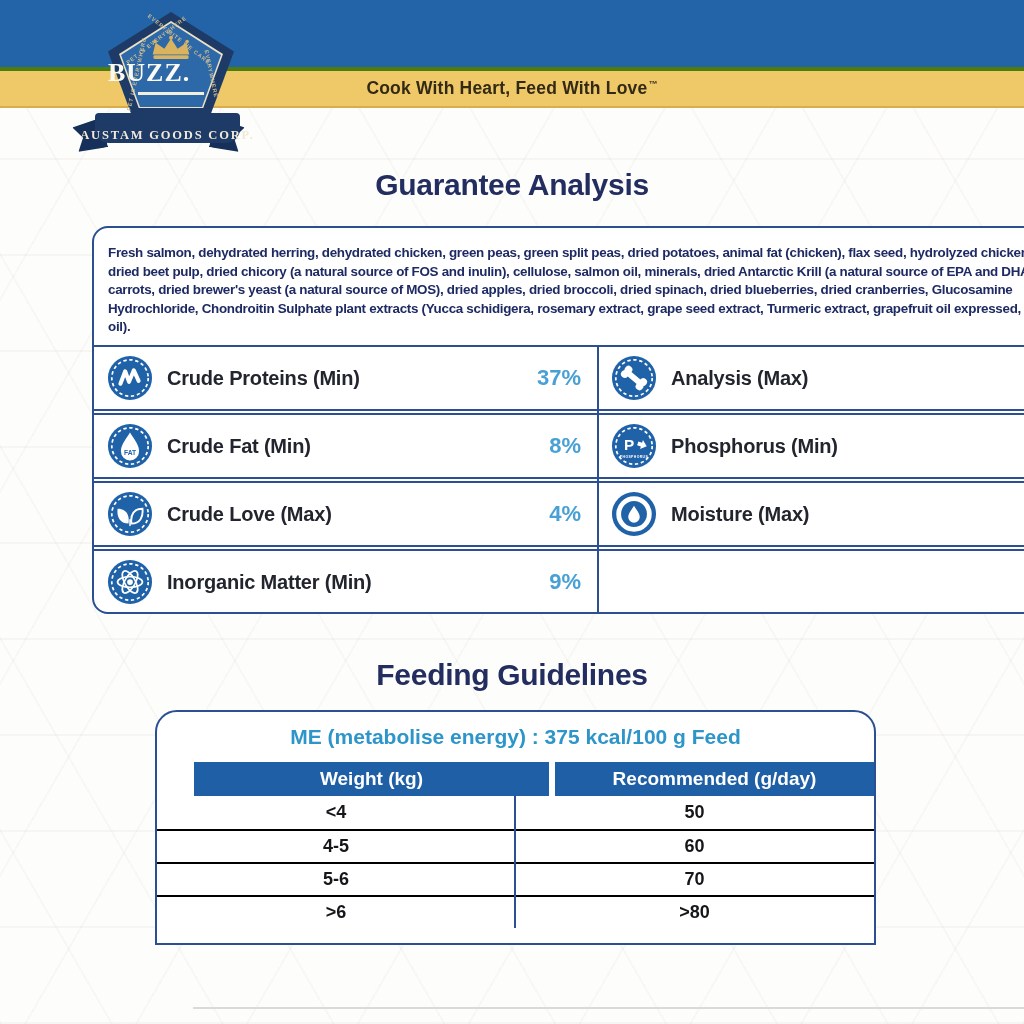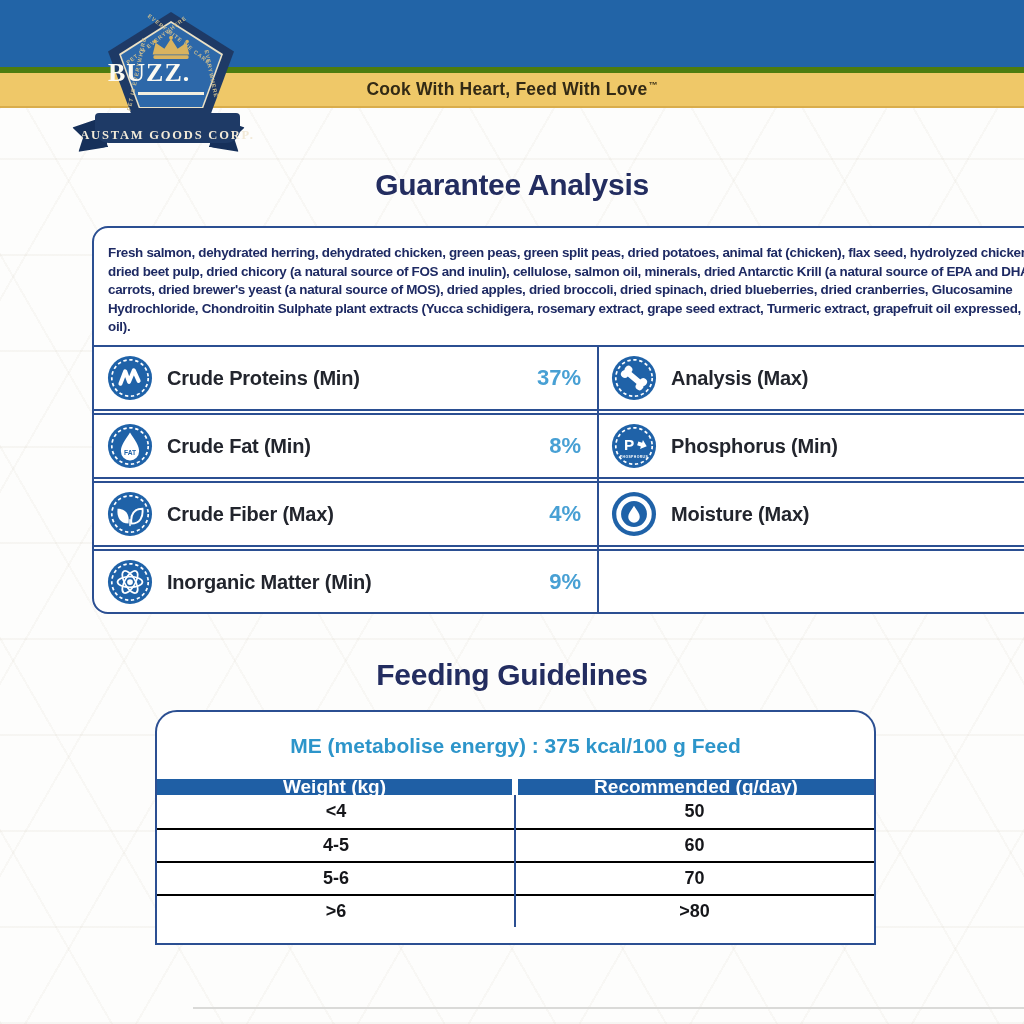--- a/index.html
+++ b/index.html
@@ -8,21 +8,21 @@
   
   .page::before{content:"";position:absolute;inset:0;
     background-image:
       repeating-linear-gradient(0deg, rgba(190,180,158,0.10) 0 2px, transparent 2px 96px),
       repeating-linear-gradient(60deg, rgba(190,180,158,0.08) 0 2px, transparent 2px 96px),
       repeating-linear-gradient(-60deg, rgba(190,180,158,0.08) 0 2px, transparent 2px 96px);
   }
   
   .band-blue{position:absolute;left:0;top:0;width:100%;height:67px;background:#2264a7;}
   .band-yellow{position:absolute;left:0;top:67px;width:100%;height:41px;background:#efc868;
-    border-top:6px solid #4d7c0f;border-bottom:2px solid #d9ad4c;box-sizing:border-box;
+    border-top:4px solid #4d7c0f;border-bottom:2px solid #d9ad4c;box-sizing:border-box;
     display:flex;align-items:center;justify-content:center;}
   .tagline{font-size:17.5px;font-weight:bold;color:#3329148;color:#332a15;letter-spacing:.2px;}
   .tagline sup{font-size:9px;vertical-align:7px;margin-left:1px;}
   
   .badge{position:absolute;left:75px;top:5px;width:185px;height:152px;}
   .pent{position:absolute;clip-path:polygon(50% 0,100% 38%,81% 100%,19% 100%,0 38%);}
   .pent-outer{left:33px;top:7px;width:126px;height:104px;background:#1e3a66;}
   .pent-mid{left:44px;top:16px;width:104px;height:87px;background:#ece2c6;}
   .pent-inner{left:46px;top:18px;width:100px;height:84px;background:#2d68a9;}
   .crown{position:absolute;left:74px;top:30px;width:44px;height:26px;}
@@ -54,23 +54,23 @@
   .ga-vline{position:absolute;top:0;bottom:0;left:calc(50% - 1px);width:2px;background:#2b4f92;}
   .ga-band{display:flex;height:62px;}
   .ga-div{height:6px;border-top:2px solid #2b4f92;border-bottom:2px solid #2b4f92;box-sizing:border-box;}
   .ga-cell{width:50%;display:flex;align-items:center;padding-left:13px;box-sizing:border-box;}
   .ga-icon{width:46px;height:46px;flex:0 0 46px;margin-right:14px;}
   .ga-label{font-size:20px;font-weight:bold;color:#22252d;letter-spacing:-.2px;}
   .ga-value{margin-left:auto;margin-right:17px;font-size:22px;font-weight:bold;color:#48a0d4;}
   
   .fg-box{position:absolute;left:155px;top:710px;width:721px;height:235px;background:#fff;
     border:2px solid #2b4f92;border-radius:22px 22px 0 0;box-sizing:border-box;overflow:hidden;}
-  .me-row{height:67px;display:flex;align-items:center;justify-content:center;
+  .me-row{height:50px;display:flex;align-items:center;justify-content:center;
     font-size:21px;font-weight:bold;color:#2d95ca;}
-  .fg-header{display:flex;height:16px;background:#fff;}
+  .fg-header{display:flex;height:34px;background:#fff;margin-left:37px;}
   .fg-hcell{background:#1f5fa5;color:#fff;font-weight:bold;font-size:19px;
     display:flex;align-items:center;justify-content:center;}
   .fg-hcell.left{width:355px;}
   .fg-hgap{width:6px;background:#fff;}
   .fg-hcell.right{flex:1;}
   .fg-body{position:relative;}
   .fg-vline{position:absolute;left:357px;top:0;bottom:0;width:2px;background:#2b4f92;}
   .fg-row{display:flex;height:33px;box-sizing:border-box;}
   .fg-row + .fg-row{border-top:2px solid #000000;}
   .fg-cell{display:flex;align-items:center;justify-content:center;
@@ -176,21 +176,21 @@
 
       <div class="ga-band">
         <div class="ga-cell">
           <svg class="ga-icon" viewBox="0 0 48 48">
             <circle cx="24" cy="24" r="23" fill="#1f62a8"></circle>
             <circle cx="24" cy="24" r="19" fill="none" stroke="#fff" stroke-width="1.8" stroke-dasharray="3.5 2.8"></circle>
             <path d="M22.5 34 C13.5 34 10 27 11 18.5 C19.5 18.5 23.8 24 22.5 34 Z" fill="#fff"></path>
             <path d="M25.5 34 C34.5 34 38 27 37 18.5 C28.5 18.5 24.2 24 25.5 34 Z" fill="none" stroke="#fff" stroke-width="2"></path>
             <path d="M24 36 v-6" stroke="#fff" stroke-width="1.6" stroke-linecap="round"></path>
           </svg>
-          <span class="ga-label">Crude Fiber (Max)</span>
+          <span class="ga-label">Crude Love (Max)</span>
           <span class="ga-value">4%</span>
         </div>
         <div class="ga-cell">
           <svg class="ga-icon" viewBox="0 0 48 48">
             <circle cx="24" cy="24" r="23" fill="#1f62a8"></circle>
             <circle cx="24" cy="24" r="16" fill="none" stroke="#fff" stroke-width="5"></circle>
             <path d="M24 15.5 C20.8 20.5 18 23.5 18 27 a6 6 0 0 0 12 0 C30 23.5 27.2 20.5 24 15.5 Z" fill="#fff"></path>
           </svg>
           <span class="ga-label">Moisture (Max)</span>
           <span class="ga-value">9%</span>

